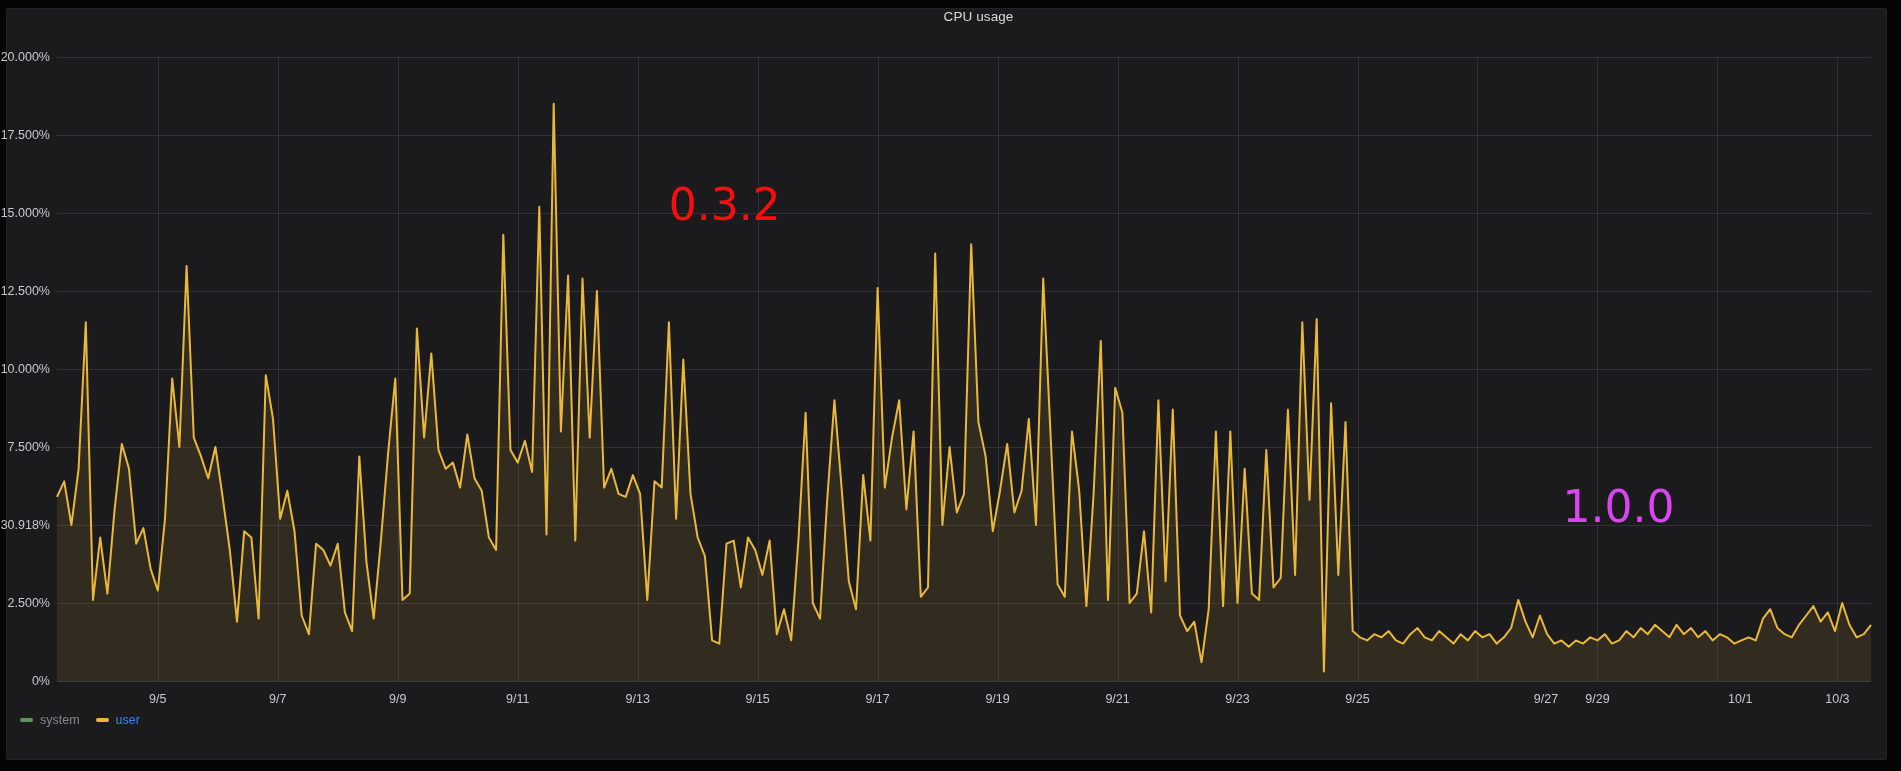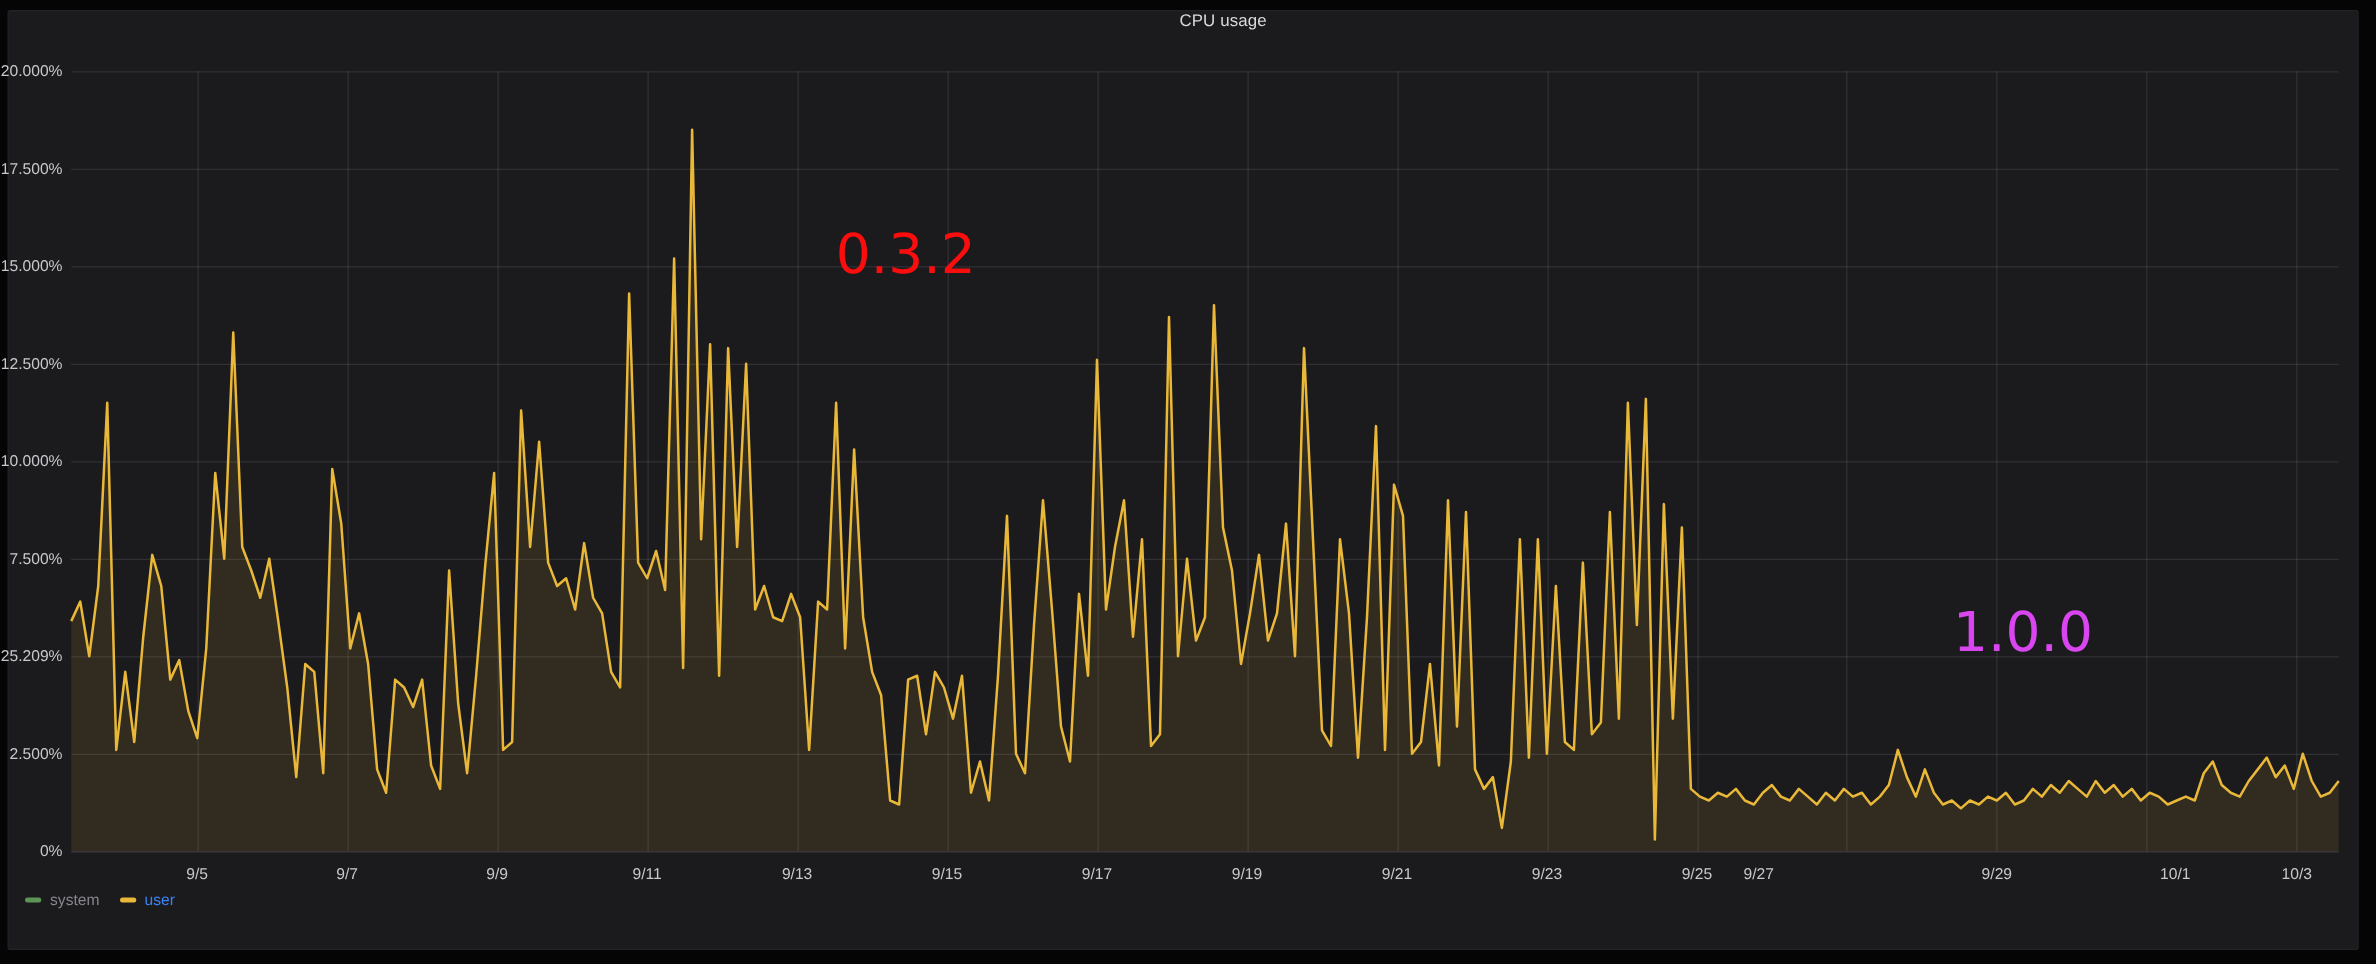--- a/index.html
+++ b/index.html
@@ -53,41 +53,41 @@
         <line x1="1837.5" y1="57" x2="1837.5" y2="681" stroke="rgba(204,204,220,0.12)" stroke-width="1"></line>
       </g>
     <g id="series-g">
         <path d="M57.0 496.9L64.2 481.3L71.4 525.0L78.6 468.8L85.8 322.2L93.0 599.9L100.2 537.5L107.4 593.6L114.6 509.4L121.8 443.9L129.0 468.8L136.2 543.7L143.4 528.1L150.6 568.7L157.8 590.5L165.0 518.8L172.2 378.4L179.4 447.0L186.6 266.0L193.8 437.6L201.0 456.4L208.2 478.2L215.4 447.0L222.6 496.9L229.8 550.0L237.0 621.7L244.2 531.2L251.4 537.5L258.6 618.6L265.8 375.2L273.0 418.9L280.2 518.8L287.3 490.7L294.5 531.2L301.7 615.5L308.9 634.2L316.1 543.7L323.3 550.0L330.5 565.6L337.7 543.7L344.9 612.4L352.1 631.1L359.3 456.4L366.5 562.4L373.7 618.6L380.9 540.6L388.1 453.2L395.3 378.4L402.5 599.9L409.7 593.6L416.9 328.4L424.1 437.6L431.3 353.4L438.5 450.1L445.7 468.8L452.9 462.6L460.1 487.6L467.3 434.5L474.5 478.2L481.7 490.7L488.9 537.5L496.1 550.0L503.3 234.8L510.5 450.1L517.7 462.6L524.9 440.8L532.1 472.0L539.3 206.8L546.5 534.4L553.7 103.8L560.9 431.4L568.1 275.4L575.3 540.6L582.5 278.5L589.7 437.6L596.9 291.0L604.1 487.6L611.3 468.8L618.5 493.8L625.7 496.9L632.9 475.1L640.1 493.8L647.3 599.9L654.5 481.3L661.7 487.6L668.9 322.2L676.1 518.8L683.3 359.6L690.5 493.8L697.7 537.5L704.9 556.2L712.1 640.4L719.3 643.6L726.5 543.7L733.7 540.6L740.8 587.4L748.0 537.5L755.2 550.0L762.4 574.9L769.6 540.6L776.8 634.2L784.0 609.2L791.2 640.4L798.4 540.6L805.6 412.7L812.8 603.0L820.0 618.6L827.2 500.0L834.4 400.2L841.6 487.6L848.8 581.2L856.0 609.2L863.2 475.1L870.4 540.6L877.6 287.9L884.8 487.6L892.0 437.6L899.2 400.2L906.4 509.4L913.6 431.4L920.8 596.8L928.0 587.4L935.2 253.6L942.4 525.0L949.6 447.0L956.8 512.5L964.0 493.8L971.2 244.2L978.4 422.0L985.6 456.4L992.8 531.2L1000.0 490.7L1007.2 443.9L1014.4 512.5L1021.6 490.7L1028.8 418.9L1036.0 525.0L1043.2 278.5L1050.4 431.4L1057.6 584.3L1064.8 596.8L1072.0 431.4L1079.2 490.7L1086.4 606.1L1093.6 493.8L1100.8 340.9L1108.0 599.9L1115.2 387.7L1122.4 412.7L1129.6 603.0L1136.8 593.6L1144.0 531.2L1151.2 612.4L1158.4 400.2L1165.6 581.2L1172.8 409.6L1180.0 615.5L1187.2 631.1L1194.3 621.7L1201.5 662.3L1208.7 609.2L1215.9 431.4L1223.1 606.1L1230.3 431.4L1237.5 603.0L1244.7 468.8L1251.9 593.6L1259.1 599.9L1266.3 450.1L1273.5 587.4L1280.7 578.0L1287.9 409.6L1295.1 574.9L1302.3 322.2L1309.5 500.0L1316.7 319.1L1323.9 671.6L1331.1 403.3L1338.3 574.9L1345.5 422.0L1352.7 631.1L1359.9 637.3L1367.1 640.4L1374.3 634.2L1381.5 637.3L1388.7 631.1L1395.9 640.4L1403.1 643.6L1410.3 634.2L1417.5 628.0L1424.7 637.3L1431.9 640.4L1439.1 631.1L1446.3 637.3L1453.5 643.6L1460.7 634.2L1467.9 640.4L1475.1 631.1L1482.3 637.3L1489.5 634.2L1496.7 643.6L1503.9 637.3L1511.1 628.0L1518.3 599.9L1525.5 621.7L1532.7 637.3L1539.9 615.5L1547.1 634.2L1554.3 643.6L1561.5 640.4L1568.7 646.7L1575.9 640.4L1583.1 643.6L1590.3 637.3L1597.5 640.4L1604.7 634.2L1611.9 643.6L1619.1 640.4L1626.3 631.1L1633.5 637.3L1640.7 628.0L1647.8 634.2L1655.0 624.8L1662.2 631.1L1669.4 637.3L1676.6 624.8L1683.8 634.2L1691.0 628.0L1698.2 637.3L1705.4 631.1L1712.6 640.4L1719.8 634.2L1727.0 637.3L1734.2 643.6L1741.4 640.4L1748.6 637.3L1755.8 640.4L1763.0 618.6L1770.2 609.2L1777.4 628.0L1784.6 634.2L1791.8 637.3L1799.0 624.8L1806.2 615.5L1813.4 606.1L1820.6 621.7L1827.8 612.4L1835.0 631.1L1842.2 603.0L1849.4 624.8L1856.6 637.3L1863.8 634.2L1871.0 624.8L1871.0 681L57.0 681Z" fill="rgba(234,184,57,0.11)" stroke="none"></path>
         <path d="M57.0 496.9L64.2 481.3L71.4 525.0L78.6 468.8L85.8 322.2L93.0 599.9L100.2 537.5L107.4 593.6L114.6 509.4L121.8 443.9L129.0 468.8L136.2 543.7L143.4 528.1L150.6 568.7L157.8 590.5L165.0 518.8L172.2 378.4L179.4 447.0L186.6 266.0L193.8 437.6L201.0 456.4L208.2 478.2L215.4 447.0L222.6 496.9L229.8 550.0L237.0 621.7L244.2 531.2L251.4 537.5L258.6 618.6L265.8 375.2L273.0 418.9L280.2 518.8L287.3 490.7L294.5 531.2L301.7 615.5L308.9 634.2L316.1 543.7L323.3 550.0L330.5 565.6L337.7 543.7L344.9 612.4L352.1 631.1L359.3 456.4L366.5 562.4L373.7 618.6L380.9 540.6L388.1 453.2L395.3 378.4L402.5 599.9L409.7 593.6L416.9 328.4L424.1 437.6L431.3 353.4L438.5 450.1L445.7 468.8L452.9 462.6L460.1 487.6L467.3 434.5L474.5 478.2L481.7 490.7L488.9 537.5L496.1 550.0L503.3 234.8L510.5 450.1L517.7 462.6L524.9 440.8L532.1 472.0L539.3 206.8L546.5 534.4L553.7 103.8L560.9 431.4L568.1 275.4L575.3 540.6L582.5 278.5L589.7 437.6L596.9 291.0L604.1 487.6L611.3 468.8L618.5 493.8L625.7 496.9L632.9 475.1L640.1 493.8L647.3 599.9L654.5 481.3L661.7 487.6L668.9 322.2L676.1 518.8L683.3 359.6L690.5 493.8L697.7 537.5L704.9 556.2L712.1 640.4L719.3 643.6L726.5 543.7L733.7 540.6L740.8 587.4L748.0 537.5L755.2 550.0L762.4 574.9L769.6 540.6L776.8 634.2L784.0 609.2L791.2 640.4L798.4 540.6L805.6 412.7L812.8 603.0L820.0 618.6L827.2 500.0L834.4 400.2L841.6 487.6L848.8 581.2L856.0 609.2L863.2 475.1L870.4 540.6L877.6 287.9L884.8 487.6L892.0 437.6L899.2 400.2L906.4 509.4L913.6 431.4L920.8 596.8L928.0 587.4L935.2 253.6L942.4 525.0L949.6 447.0L956.8 512.5L964.0 493.8L971.2 244.2L978.4 422.0L985.6 456.4L992.8 531.2L1000.0 490.7L1007.2 443.9L1014.4 512.5L1021.6 490.7L1028.8 418.9L1036.0 525.0L1043.2 278.5L1050.4 431.4L1057.6 584.3L1064.8 596.8L1072.0 431.4L1079.2 490.7L1086.4 606.1L1093.6 493.8L1100.8 340.9L1108.0 599.9L1115.2 387.7L1122.4 412.7L1129.6 603.0L1136.8 593.6L1144.0 531.2L1151.2 612.4L1158.4 400.2L1165.6 581.2L1172.8 409.6L1180.0 615.5L1187.2 631.1L1194.3 621.7L1201.5 662.3L1208.7 609.2L1215.9 431.4L1223.1 606.1L1230.3 431.4L1237.5 603.0L1244.7 468.8L1251.9 593.6L1259.1 599.9L1266.3 450.1L1273.5 587.4L1280.7 578.0L1287.9 409.6L1295.1 574.9L1302.3 322.2L1309.5 500.0L1316.7 319.1L1323.9 671.6L1331.1 403.3L1338.3 574.9L1345.5 422.0L1352.7 631.1L1359.9 637.3L1367.1 640.4L1374.3 634.2L1381.5 637.3L1388.7 631.1L1395.9 640.4L1403.1 643.6L1410.3 634.2L1417.5 628.0L1424.7 637.3L1431.9 640.4L1439.1 631.1L1446.3 637.3L1453.5 643.6L1460.7 634.2L1467.9 640.4L1475.1 631.1L1482.3 637.3L1489.5 634.2L1496.7 643.6L1503.9 637.3L1511.1 628.0L1518.3 599.9L1525.5 621.7L1532.7 637.3L1539.9 615.5L1547.1 634.2L1554.3 643.6L1561.5 640.4L1568.7 646.7L1575.9 640.4L1583.1 643.6L1590.3 637.3L1597.5 640.4L1604.7 634.2L1611.9 643.6L1619.1 640.4L1626.3 631.1L1633.5 637.3L1640.7 628.0L1647.8 634.2L1655.0 624.8L1662.2 631.1L1669.4 637.3L1676.6 624.8L1683.8 634.2L1691.0 628.0L1698.2 637.3L1705.4 631.1L1712.6 640.4L1719.8 634.2L1727.0 637.3L1734.2 643.6L1741.4 640.4L1748.6 637.3L1755.8 640.4L1763.0 618.6L1770.2 609.2L1777.4 628.0L1784.6 634.2L1791.8 637.3L1799.0 624.8L1806.2 615.5L1813.4 606.1L1820.6 621.7L1827.8 612.4L1835.0 631.1L1842.2 603.0L1849.4 624.8L1856.6 637.3L1863.8 634.2L1871.0 624.8" fill="none" stroke="#eab839" stroke-width="2" stroke-linejoin="round"></path>
       </g>
   </svg>
   <div id="yticks">
       <div class="ytick" style="top: 674px;">0%</div>
       <div class="ytick" style="top: 596px;">2.500%</div>
-      <div class="ytick" style="top: 518px;">25.209%</div>
+      <div class="ytick" style="top: 518px;">30.918%</div>
       <div class="ytick" style="top: 440px;">7.500%</div>
       <div class="ytick" style="top: 362px;">10.000%</div>
       <div class="ytick" style="top: 284px;">12.500%</div>
       <div class="ytick" style="top: 206px;">15.000%</div>
       <div class="ytick" style="top: 128px;">17.500%</div>
       <div class="ytick" style="top: 50px;">20.000%</div>
     </div>
   <div id="xticks">
       <div class="xtick" style="left: 157.778px;">9/5</div>
       <div class="xtick" style="left: 277.751px;">9/7</div>
       <div class="xtick" style="left: 397.725px;">9/9</div>
       <div class="xtick" style="left: 517.698px;">9/11</div>
       <div class="xtick" style="left: 637.672px;">9/13</div>
       <div class="xtick" style="left: 757.646px;">9/15</div>
       <div class="xtick" style="left: 877.619px;">9/17</div>
       <div class="xtick" style="left: 997.593px;">9/19</div>
       <div class="xtick" style="left: 1117.57px;">9/21</div>
       <div class="xtick" style="left: 1237.54px;">9/23</div>
       <div class="xtick" style="left: 1357.51px;">9/25</div>
-      <div class="xtick" style="left: 1407px;">9/27</div>
+      <div class="xtick" style="left: 1546px;">9/27</div>
       <div class="xtick" style="left: 1597.46px; text-align: center;">9/29</div>
       <div class="xtick" style="left: 1717.43px; text-align: right;">10/1</div>
       <div class="xtick" style="left: 1837.41px;">10/3</div>
     </div>
   <div id="annos">
       <div class="anno" style="left: 724.653px; top: 203.64px; color: rgb(251, 13, 13);">0.3.2</div>
       <div class="anno" style="left: 1618.46px; top: 506.28px; color: #d946ef;">1.0.0</div>
     </div>
   <div id="legend">
       <div class="legend-item">

